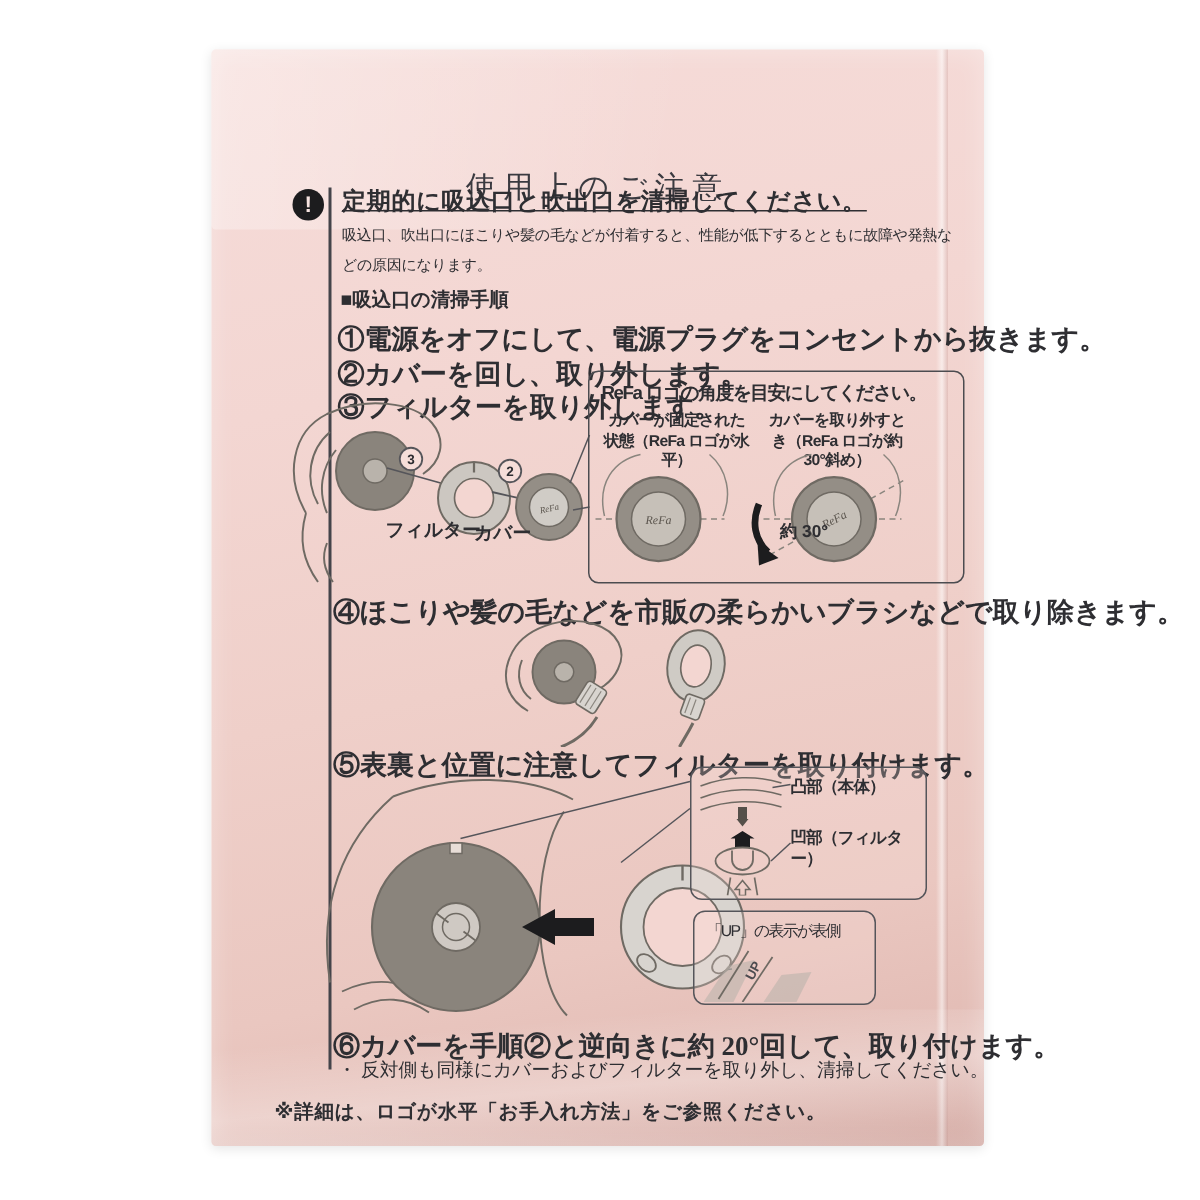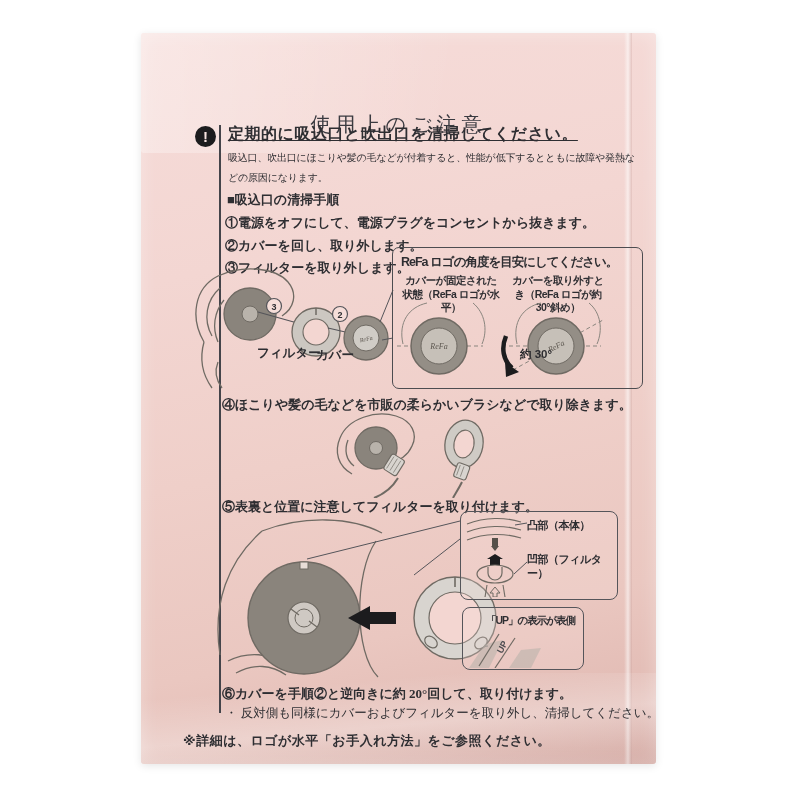--- a/index.html
+++ b/index.html
@@ -19,41 +19,41 @@
   .abs{position:absolute;}
   .title{left:0;top:78px;width:515px;text-align:center;font-family:Liberation Serif, serif;
          font-size:20px;letter-spacing:5px;color:#3a3a40;white-space:nowrap;}
   .warn-icon{left:54px;top:93px;width:21px;height:21px;border-radius:50%;background:#1c1c1e;color:#f6e3e0;
              font-weight:bold;font-size:15px;line-height:21px;text-align:center;}
   .vrule{left:78px;top:92px;width:1.5px;height:588px;background:#44444a;}
   .h-bold{font-family:"Liberation Serif","DejaVu Serif",serif;font-weight:bold;white-space:nowrap;}
   .heading{left:87px;top:91px;font-size:16px;letter-spacing:0.5px;text-decoration:underline;}
   .body-par{left:87px;top:115px;width:409px;font-size:10px;line-height:20px;letter-spacing:-0.2px;}
   .proc-head{left:86px;top:158px;font-size:13px;font-weight:bold;white-space:nowrap;}
-  .step{font-family:"Liberation Serif","DejaVu Serif",serif;font-weight:600;font-size:13px;white-space:nowrap;}
+  .step{font-family:"Liberation Serif","DejaVu Serif",serif;font-weight:600;font-size:18px;white-space:nowrap;}
   .s1{left:84px;top:181px;} .s2{left:84px;top:204px;} .s3{left:84px;top:226px;}
   .s4{left:81px;top:363px;} .s5{left:81px;top:465px;text-align:center;} .s6{left:81px;top:652px;}
   .s6note{left:84px;top:672px;font-size:12.5px;font-weight:normal;text-align:right;}
   .footer-note{left:42px;top:699px;font-size:13px;font-weight:bold;letter-spacing:0.5px;white-space:nowrap;}
 
   .refa-box{left:251px;top:214px;width:251px;height:142px;border:1.5px solid #4c4c50;border-radius:7px;
             box-sizing:border-box;overflow:hidden;text-align:center;}
   .refa-title{position:absolute;left:8px;top:6px;font-size:12.5px;font-weight:bold;letter-spacing:-1px;white-space:nowrap;}
   .refa-cap{position:absolute;top:26px;font-size:10.5px;line-height:13.5px;font-weight:bold;letter-spacing:-0.5px;}
   .refa-cap.l{left:9px;width:98px;} .refa-cap.r{left:115px;width:100px;}
   .refa-svg{position:absolute;left:0;top:52px;}
 
   .dia{position:absolute;}
   .dia-label{position:absolute;font-family:"Liberation Serif","DejaVu Serif",serif;font-size:12.5px;font-weight:600;white-space:nowrap;}
 
   .box5{position:absolute;border:1.5px solid #55555a;border-radius:8px;box-sizing:border-box;background:rgba(246,222,218,0.25);}
   .box5.top{left:319px;top:478px;width:158px;height:89px;}
   .box5.up{left:321px;top:574px;width:122px;height:63px;}
   .lbl5{position:absolute;font-size:11px;font-weight:bold;letter-spacing:-0.5px;line-height:14px;}
-  .uplbl{position:absolute;left:23px;top:6px;font-size:10.5px;font-weight:bold;letter-spacing:-1px;white-space:nowrap;}
+  .uplbl{position:absolute;left:8px;top:6px;font-size:10.5px;font-weight:normal;letter-spacing:-1px;white-space:nowrap;}
   svg{display:block;}
   svg text{font-family:"Liberation Sans","DejaVu Sans",sans-serif;}
   .logo-t{font-family:"Liberation Serif","DejaVu Serif",serif;font-style:italic;}
 </style>
 </head>
 <body>
 
 <div class="stage">
   <div class="paper">
     <div class="sheen a"></div>

